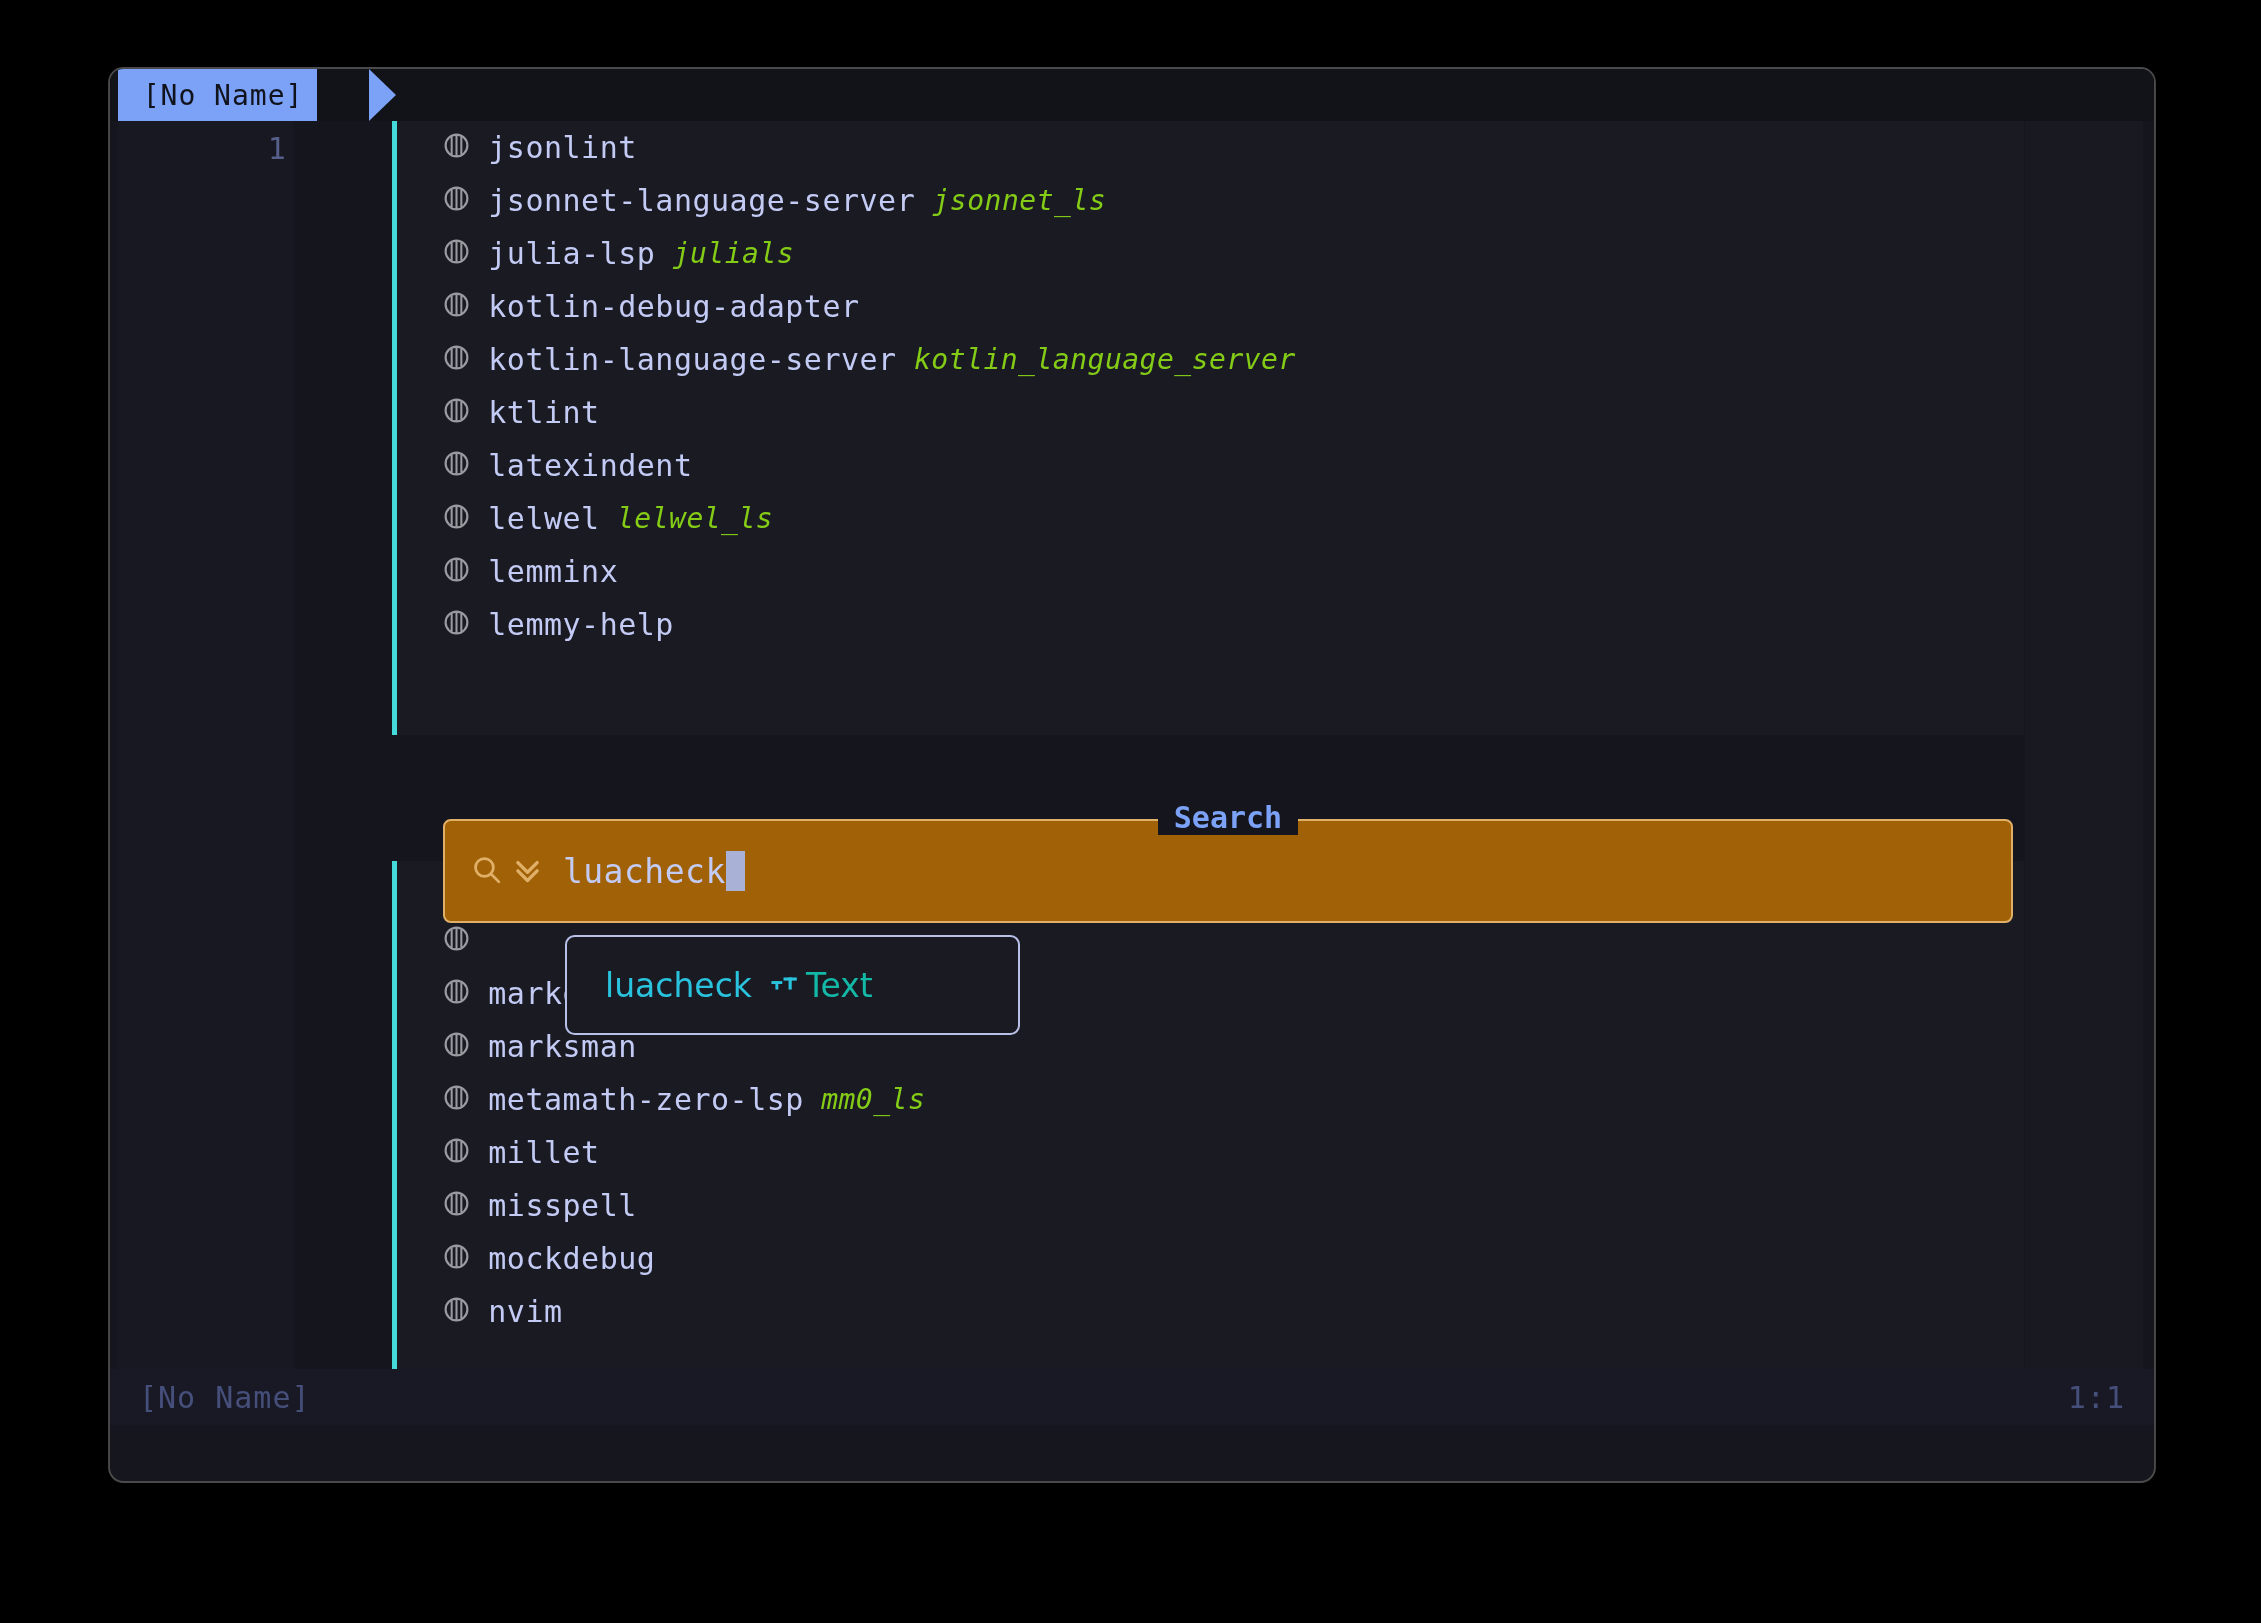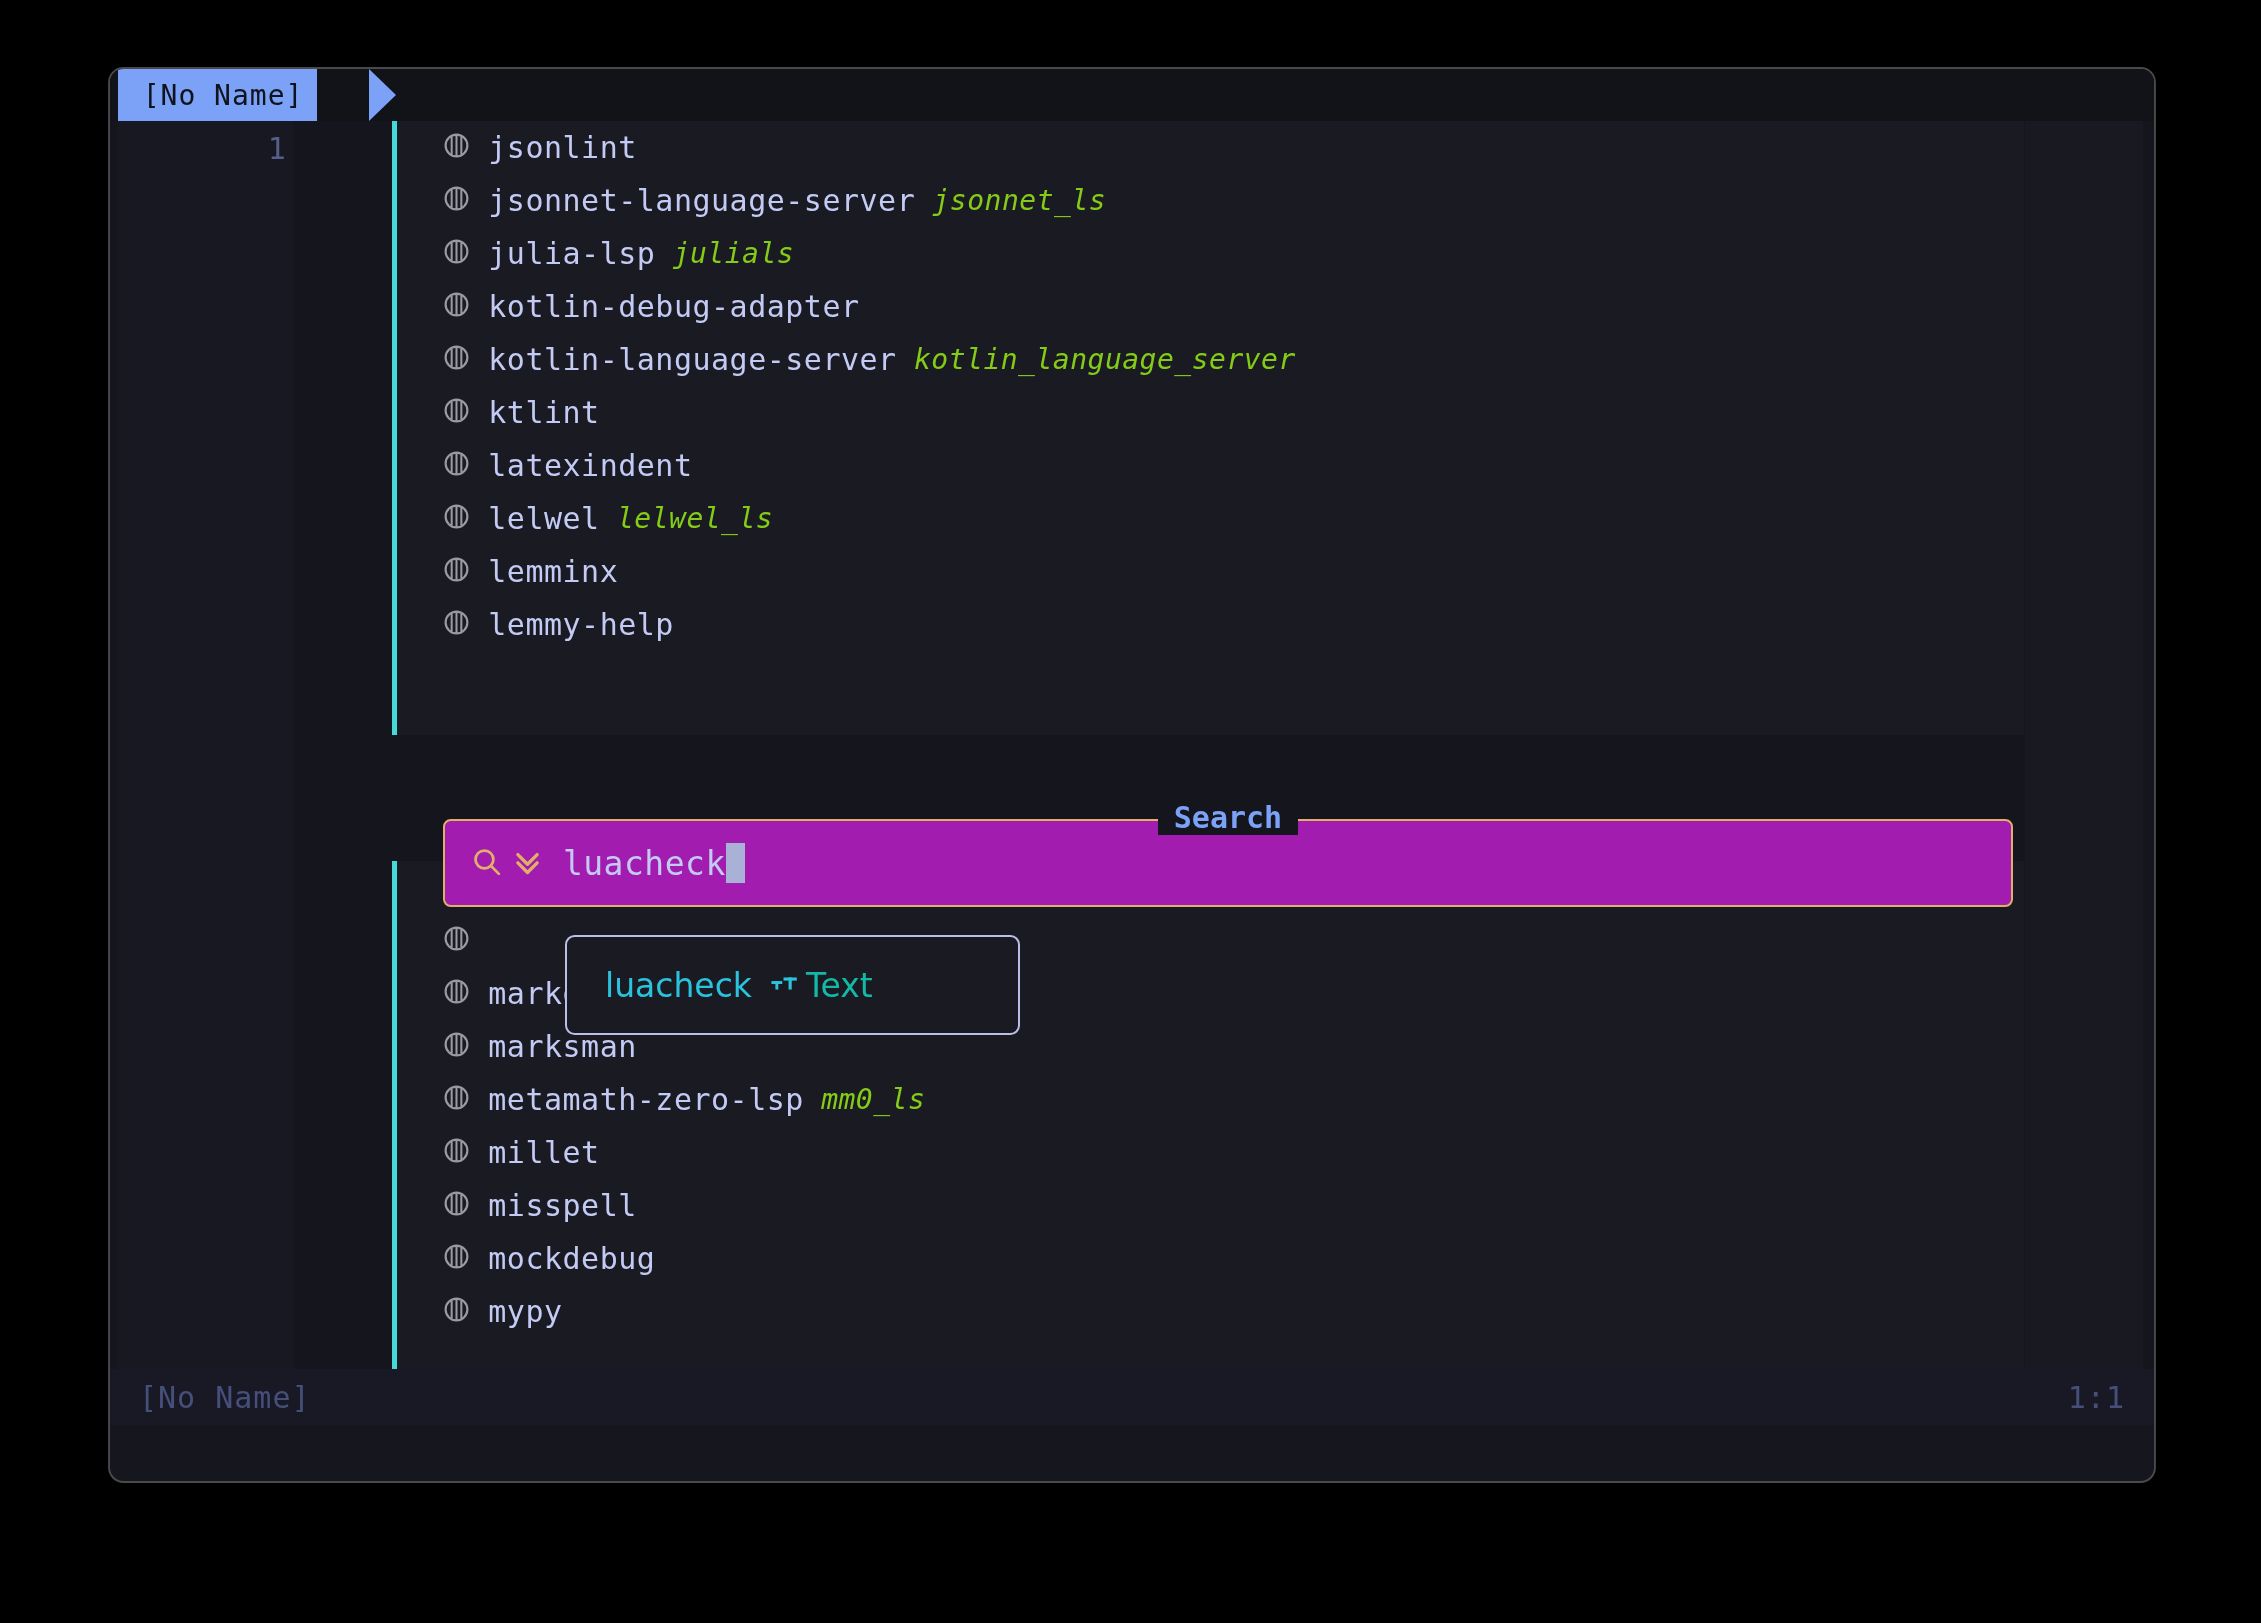--- a/index.html
+++ b/index.html
@@ -199,24 +199,24 @@
     top: 666px;
     width: 1632px;
     height: 126px;
     background: #15151d;
   }
   #search-box {
     position: absolute;
     left: 333px;
     top: 750px;
     width: 1570px;
-    height: 88px;
+    height: 104px;
     border: 2.9px solid #e0af68;
     border-radius: 7.7px;
-    background: #a21caf;
+    background: #a16207;
     box-sizing: border-box;
   }
   #search-title {
     position: absolute;
     left: 0; right: 0;
     top: -21px;
     text-align: center;
     pointer-events: none;
   }
   #search-title span {
@@ -528,21 +528,21 @@
           </div>
           <div class="row">
             <span><svg class="row-icon" viewBox="0 0 24 24">
                 <circle cx="12" cy="12" r="9" fill="none" stroke="#9a9aa0" stroke-width="1.8"></circle>
                 <g stroke="#9a9aa0" stroke-width="1.7">
                   <line x1="8" y1="4.6" x2="8" y2="19.4"></line>
                   <line x1="12" y1="3.4" x2="12" y2="20.6"></line>
                   <line x1="16" y1="4.6" x2="16" y2="19.4"></line>
                 </g>
               </svg></span>
-            <span class="row-name">mypy</span>
+            <span class="row-name">nvim</span>
           </div>
         </div>
     </div>
 
     <div id="search-gap"></div>
 
     <div id="search-box">
       <div id="search-title">
         <span>Search</span>
       </div>

